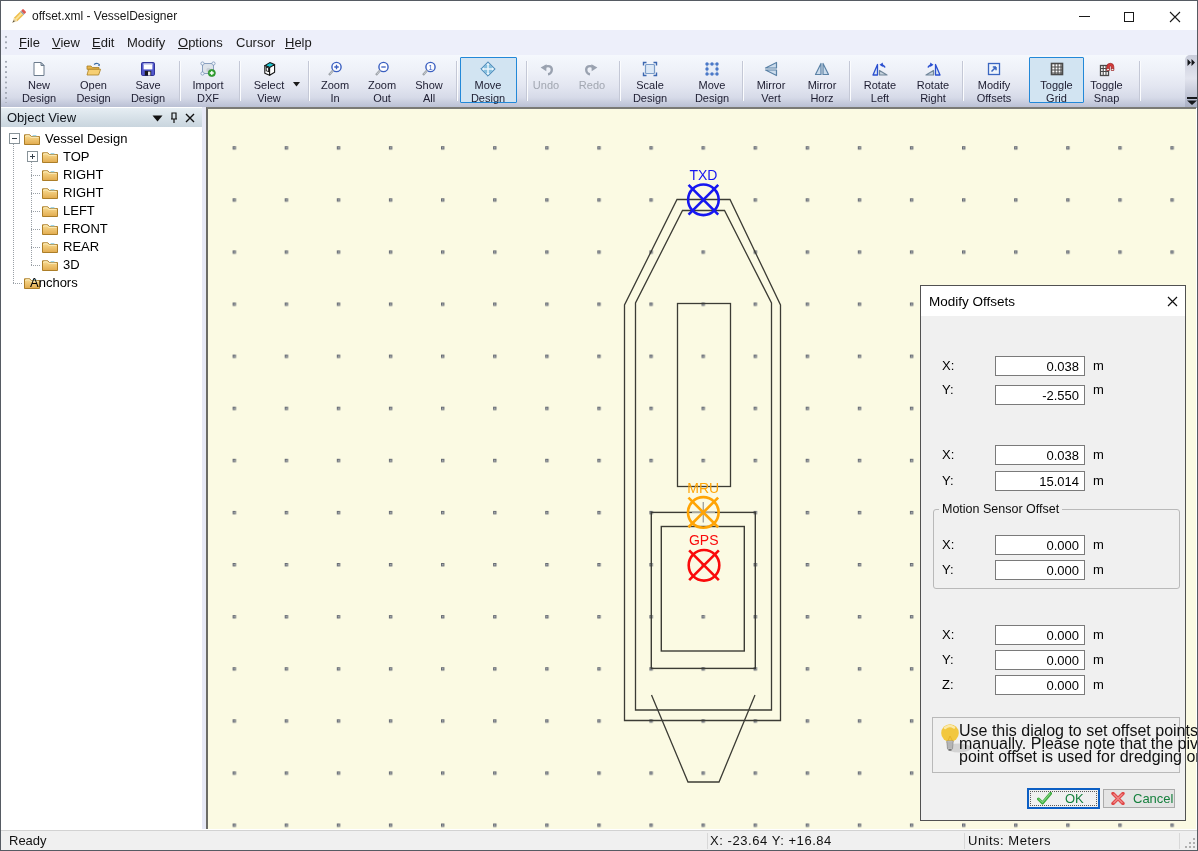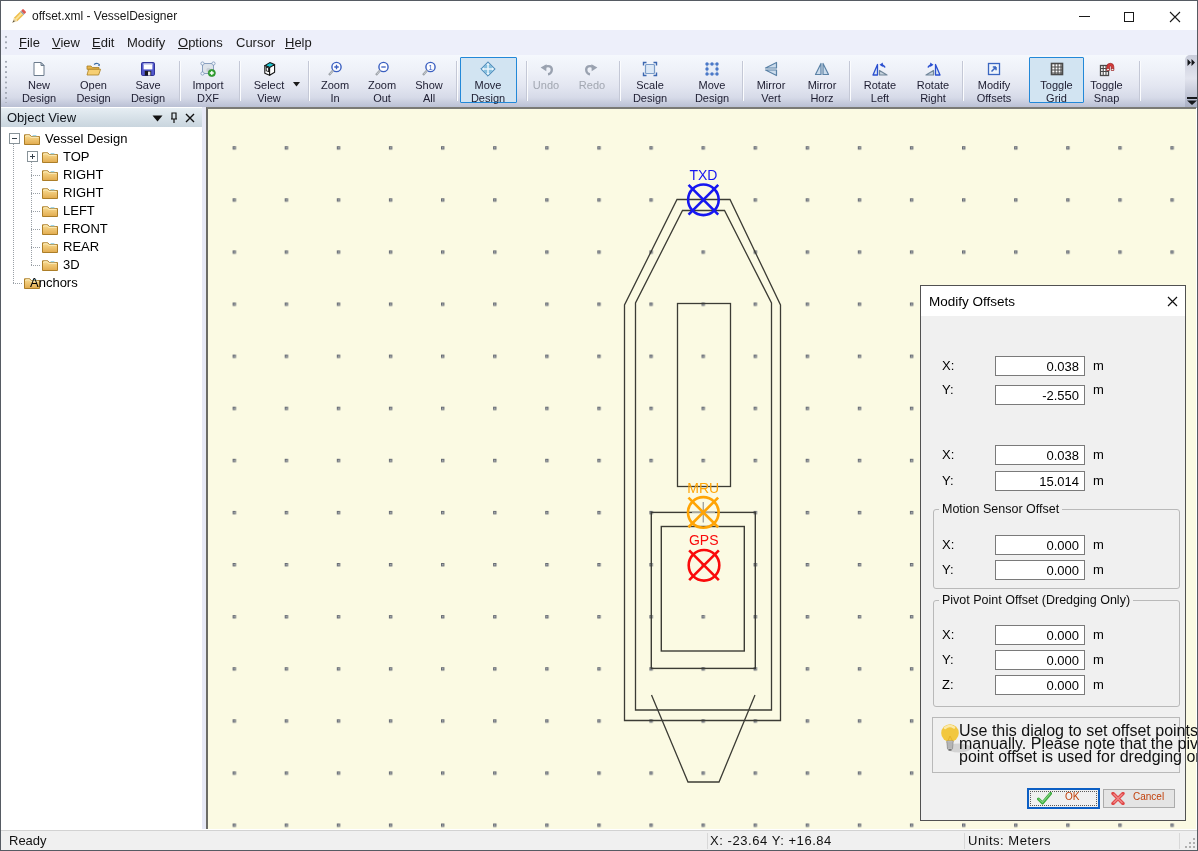--- a/index.html
+++ b/index.html
@@ -44,21 +44,21 @@
 #dialog{position:absolute;left:920px;top:285px;width:266px;height:536px;background:#f0f0f0;border:1px solid #515151;box-sizing:border-box;font-size:13px}
 #dlg-title{position:absolute;left:0;top:0;width:100%;height:30px;background:#fff}
 #dlg-title span{position:absolute;left:13px;top:8px;font-size:13.5px;color:#000}
 .grp{position:absolute;left:12px;width:245px;border:1px solid #b9b9b9;border-radius:3px}
 .grp .glabel{position:absolute;left:5px;top:-8px;background:#f0f0f0;padding:0 3px;font-size:12.5px;color:#0c0c0c}
 .frow-label{position:absolute;left:21px;font-size:13px;color:#000}
 .finput{position:absolute;left:74px;width:90px;height:20px;border:1px solid #7a7a7a;background:#fff;font-size:13px;text-align:right;box-sizing:border-box;padding:2px 5px 0 0;color:#000}
 .funit{position:absolute;left:172px;font-size:13px;color:#000}
 #notebox{position:absolute;left:11px;top:431px;width:246px;height:54px;border:1px solid #b9b9b9;background:#f0f0f0}
 #notebox .ntext{position:absolute;left:26px;top:7px;font-size:16px;line-height:12.9px;color:#111;white-space:nowrap}
-.dbtn{position:absolute;font-size:10px;color:#c2410c}
+.dbtn{position:absolute;font-size:13px;color:#15803d}
 #okbtn{left:106px;top:502px;width:73px;height:21px;border:2px solid #0d5fc4;background:#f0f0f0;box-sizing:border-box}
 #okbtn .focusring{position:absolute;left:1px;top:1px;right:1px;bottom:1px;border:1px dotted #5a5a5a}
 #cancelbtn{left:182px;top:503px;width:72px;height:19px;border:1px solid #ababab;background:#e4e4e4;box-sizing:border-box}
 
 #statusbar{position:absolute;left:1px;top:830px;width:1196px;height:20px;background:#f0f0f0;border-top:1px solid #d2d2d2;font-size:13px;color:#111}
 .ssep{position:absolute;top:2px;width:1px;height:16px;background:#d8d8d8}
 </style>
 </head>
 <body>
 <div id="frame"></div>
@@ -452,23 +452,20 @@
   <div class="funit" style="top:186.5px">m</div>
   <div class="grp" style="top:223.4px;height:78px">
       <span class="glabel">Motion Sensor Offset</span>
     </div>
   <div class="frow-label" style="top:250.5px">X:</div>
   <div class="finput" style="top:248.5px">0.000</div>
   <div class="funit" style="top:250.5px">m</div>
   <div class="frow-label" style="top:275.5px">Y:</div>
   <div class="finput" style="top:273.5px">0.000</div>
   <div class="funit" style="top:275.5px">m</div>
-  <div class="grp" style="top:313.5px;height:105.3px">
-      <span class="glabel">Pivot Point Offset (Dredging Only)</span>
-    </div>
   <div class="frow-label" style="top:341px">X:</div>
   <div class="finput" style="top:339px">0.000</div>
   <div class="funit" style="top:341px">m</div>
   <div class="frow-label" style="top:366px">Y:</div>
   <div class="finput" style="top:364px">0.000</div>
   <div class="funit" style="top:366px">m</div>
   <div class="frow-label" style="top:390.5px">Z:</div>
   <div class="finput" style="top:388.5px">0.000</div>
   <div class="funit" style="top:390.5px">m</div>
   <div id="notebox">

